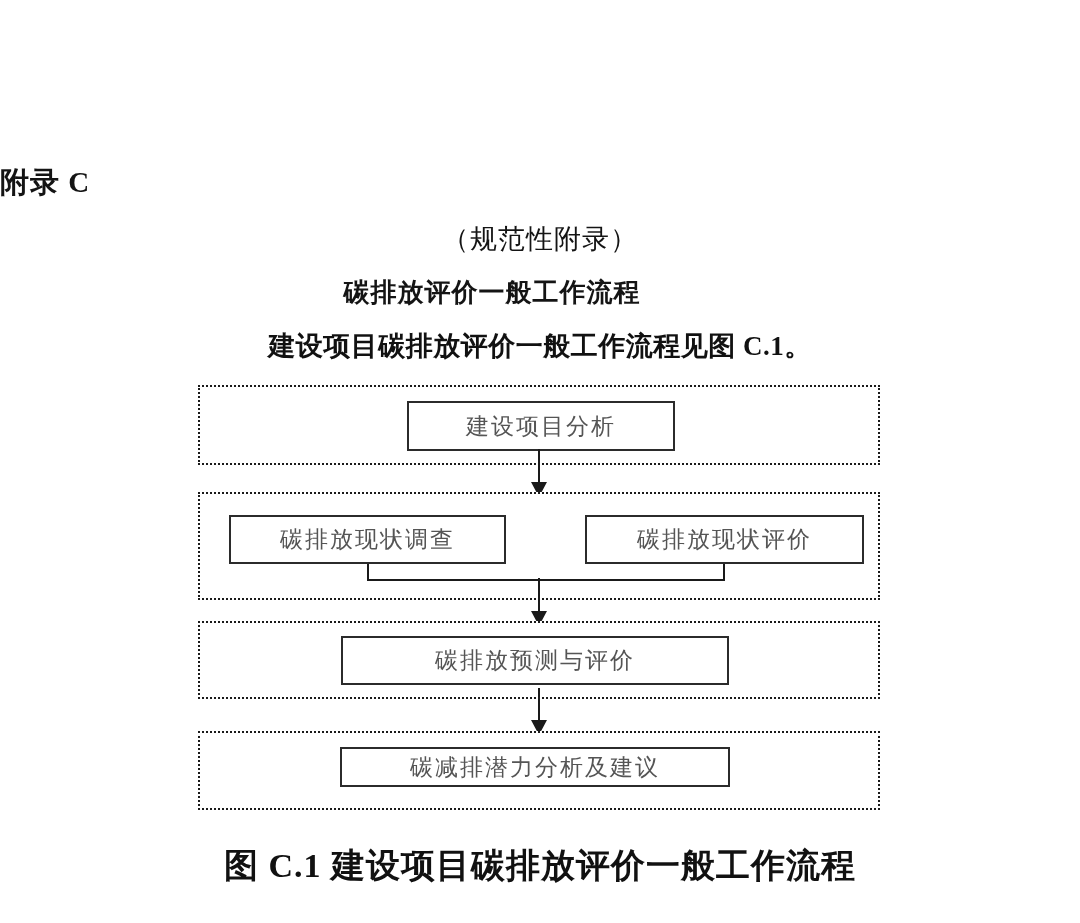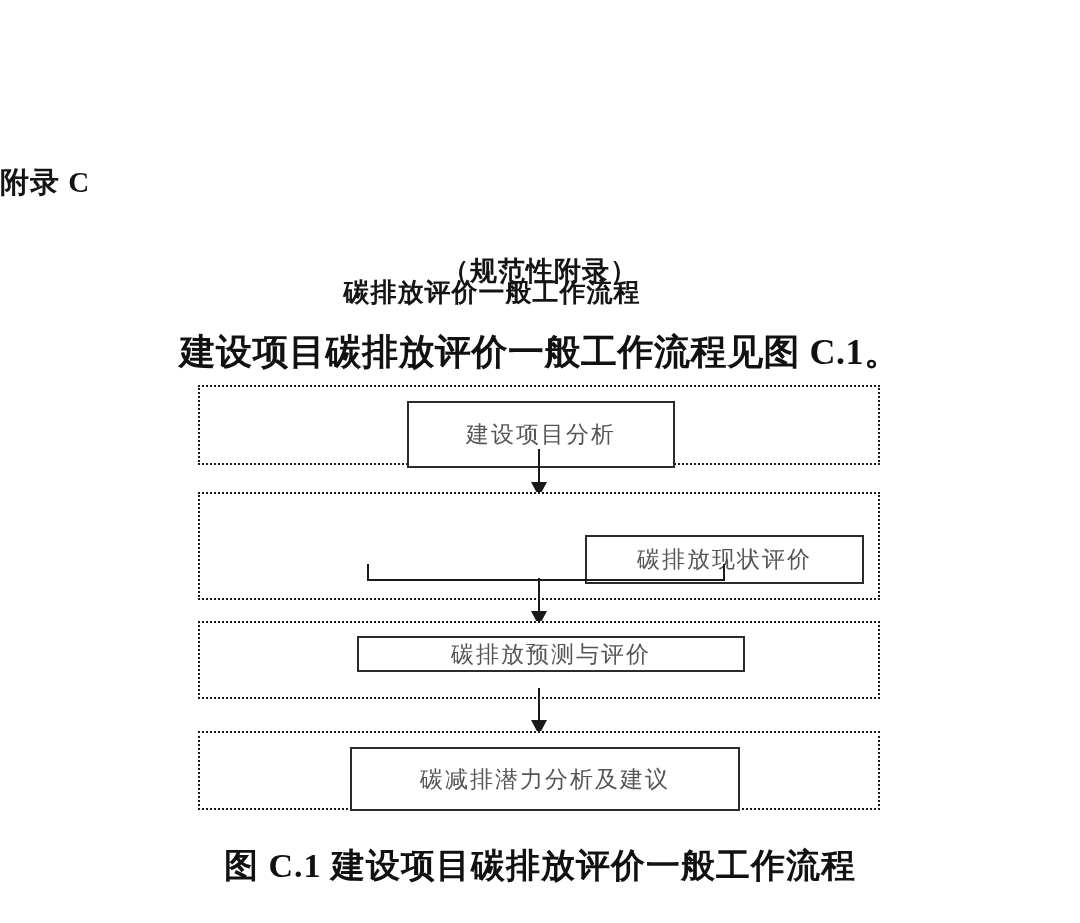--- a/index.html
+++ b/index.html
@@ -33,43 +33,42 @@
     letter-spacing: 1px;
     color: #141414;
   }
   .appendix-subtitle {
     position: absolute;
     left: 0;
     top: 221px;
     width: 1080px;
     text-align: center;
     font-size: 27px;
-    font-weight: 700;
+    font-weight: 400;
     letter-spacing: 1px;
     color: #141414;
-    margin-top: 32px;
   }
   .appendix-section {
     position: absolute;
     left: 0;
     top: 275px;
     width: 984px;
     text-align: center;
     font-size: 26px;
     font-weight: 700;
     letter-spacing: 1px;
     color: #141414;
   }
   .intro-line {
     position: absolute;
     left: 0;
     top: 328px;
     width: 1080px;
     text-align: center;
-    font-size: 36px;
+    font-size: 27px;
     font-weight: 700;
     letter-spacing: 0.5px;
     color: #111111;
   }
 
   
   .flowchart {
     position: absolute;
     left: 198px;
     top: 385px;
@@ -95,25 +94,25 @@
     border: 2px solid #2b2b2b;
     background: #ffffff;
     display: flex;
     align-items: center;
     justify-content: center;
     color: #555555;
     font-size: 23px;
     letter-spacing: 2px;
     white-space: nowrap;
   }
-  .node-analysis   { left: 207px; top: 14px;  width: 268px; height: 67px; }
+  .node-analysis   { left: 207px; top: 14px;  width: 268px; height: 50px; }
   .node-survey     { left: 29px;  top: 21px;  width: 277px; height: 49px; }
-  .node-status     { left: 385px; top: 21px;  width: 279px; height: 49px; margin-top: 20px; }
-  .node-forecast   { left: 157px; top: 13px;  width: 388px; height: 36px; }
-  .node-reduction  { left: 150px; top: 14px;  width: 390px; height: 64px; }
+  .node-status     { left: 385px; top: 21px;  width: 279px; height: 49px; }
+  .node-forecast   { left: 141px; top: 13px;  width: 388px; height: 49px; }
+  .node-reduction  { left: 140px; top: 14px;  width: 390px; height: 40px; }
 
   
   .connector-line {
     position: absolute;
     background: #1a1a1a;
   }
   .v-line { width: 2px; }
   .h-line { height: 2px; }
 
   .arrow-head {
@@ -165,20 +164,21 @@
 <div class="flowchart">
 
   <div class="stage stage-1">
     <div class="node node-analysis">建设项目分析</div>
   </div>
 
   <div class="connector-line v-line arrow1-shaft"></div>
   <div class="arrow-head arrow1-head"></div>
 
   <div class="stage stage-2">
+    <div class="node node-survey">碳排放现状调查</div>
     <div class="node node-status">碳排放现状评价</div>
     <div class="connector-line v-line brk-left"></div>
     <div class="connector-line v-line brk-right"></div>
     <div class="connector-line h-line brk-bar"></div>
   </div>
 
   <div class="connector-line v-line arrow2-shaft"></div>
   <div class="arrow-head arrow2-head"></div>
 
   <div class="stage stage-3">

